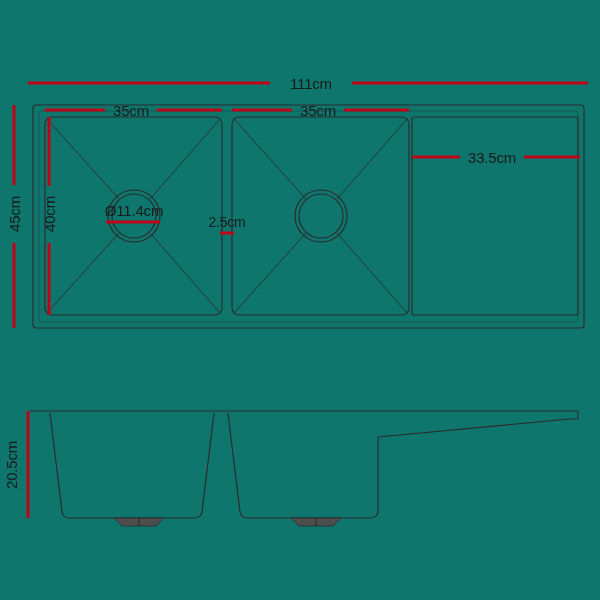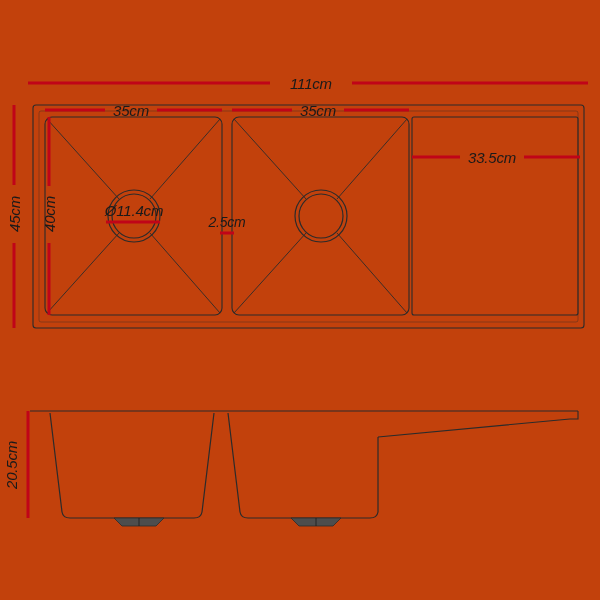--- a/index.html
+++ b/index.html
@@ -12,22 +12,21 @@
     width: 600px;
     height: 600px;
     font-family: "Liberation Sans", sans-serif;
     overflow: hidden;
     position: relative;
   }
   #stage {
     position: relative;
     width: 600px;
     height: 600px;
-    background: #c2410c;
-    font-style: italic;
+    background: #0f766e;
   }
   #drawing {
     position: absolute;
     left: 0;
     top: 0;
     width: 600px;
     height: 600px;
     display: block;
   }
   .dim-text {

